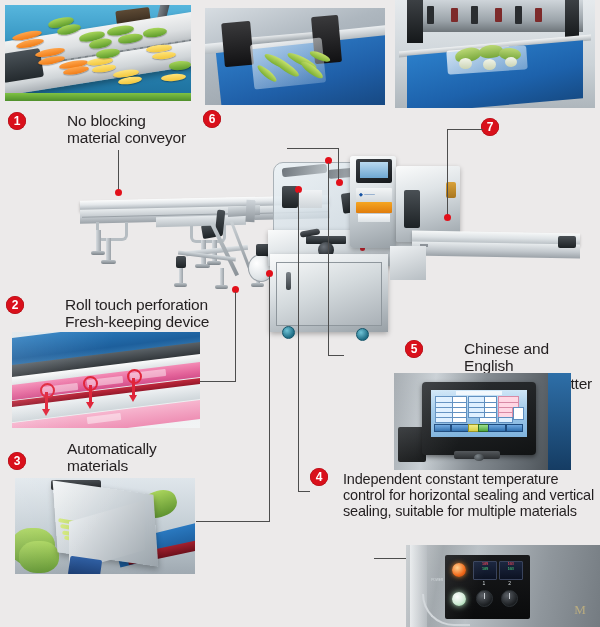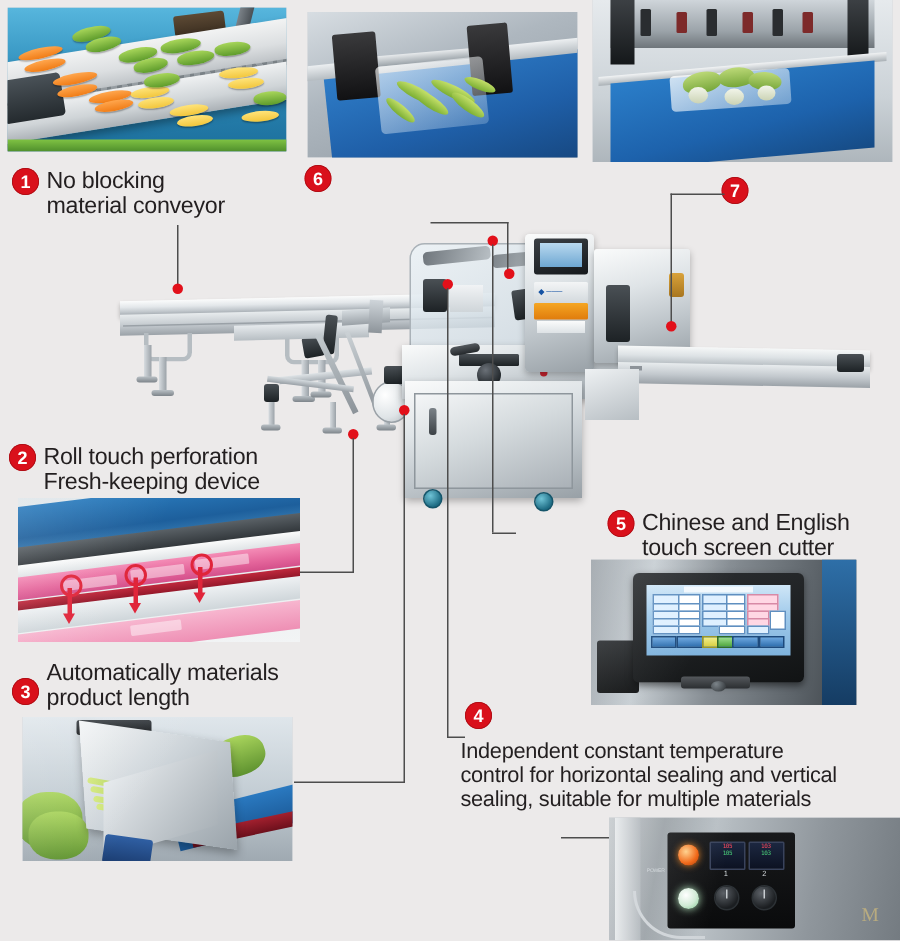--- a/index.html
+++ b/index.html
@@ -29,20 +29,21 @@
     box-shadow:0 0 0 0.5px #a60b12 inset;
   }
   .ctext{
     color:#231f20;
     font-size:15.5px;
     line-height:1.12;
     font-weight:500;
     letter-spacing:-0.2px;
     white-space:pre-line;
     font-family:"Liberation Sans", sans-serif;
+    margin-left:36px;
   }
   .ctext.sm{font-size:14.5px;}
 
   
   .hline{position:absolute;height:1px;background:#4d4d4d;}
   .vline{position:absolute;width:1px;background:#4d4d4d;}
   .dot{position:absolute;width:7px;height:7px;border-radius:50%;background:#e2101a;}
 
   
   .p1-sky{position:absolute;left:0;top:0;width:100%;height:100%;
@@ -583,21 +584,21 @@
       <div style="position:absolute;left:45%;top:84%;width:10px;height:7px;border-radius:50%;
            background:radial-gradient(circle at 35% 30%,#7c848a,#2a2e31);"></div>
       <div style="position:absolute;left:0;top:0;width:100%;height:100%;
            background:linear-gradient(118deg,rgba(255,255,255,.14),rgba(255,255,255,0) 45%);"></div>
     </div>
   </div>
 
   <div class="callout" style="left:310px;top:468px;width:20px;">
     <div class="badge">4</div>
   </div>
-  <div class="callout" style="left:307px;top:493px;width:288px;">
+  <div class="callout" style="left:307px;top:471px;width:288px;">
     <div class="ctext sm">Independent constant temperature
 control for horizontal sealing and vertical
 sealing, suitable for multiple materials</div>
   </div>
 
   <div class="photo" style="left:406px;top:545px;width:194px;height:82px;">
     <div class="inner">
       <div class="p6-bg"></div>
       <div class="p6-edge"></div>
       <div class="p6-panel">

